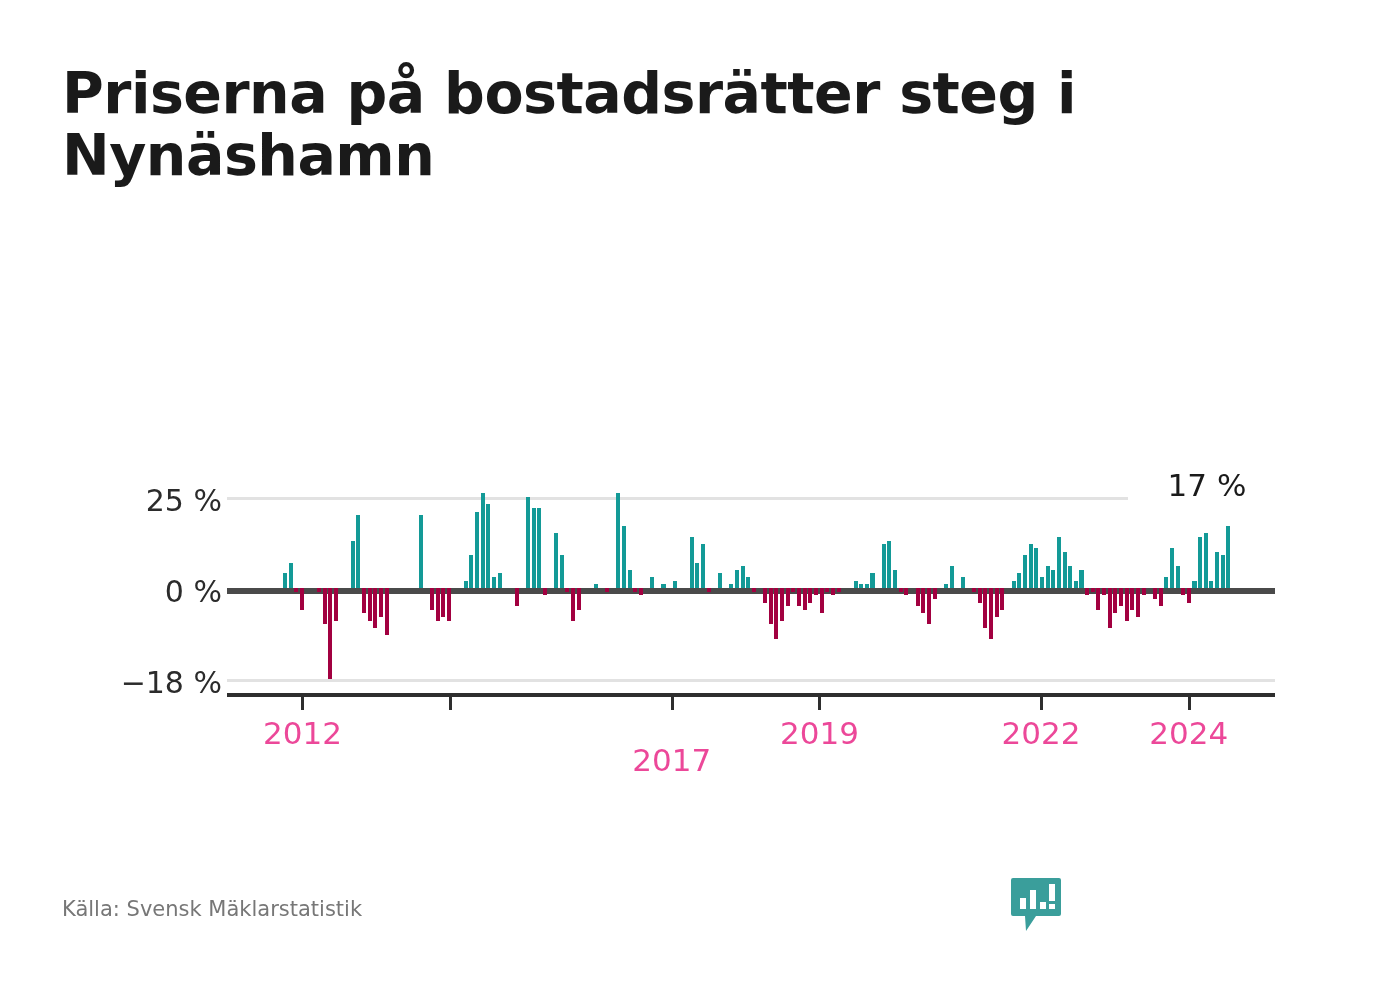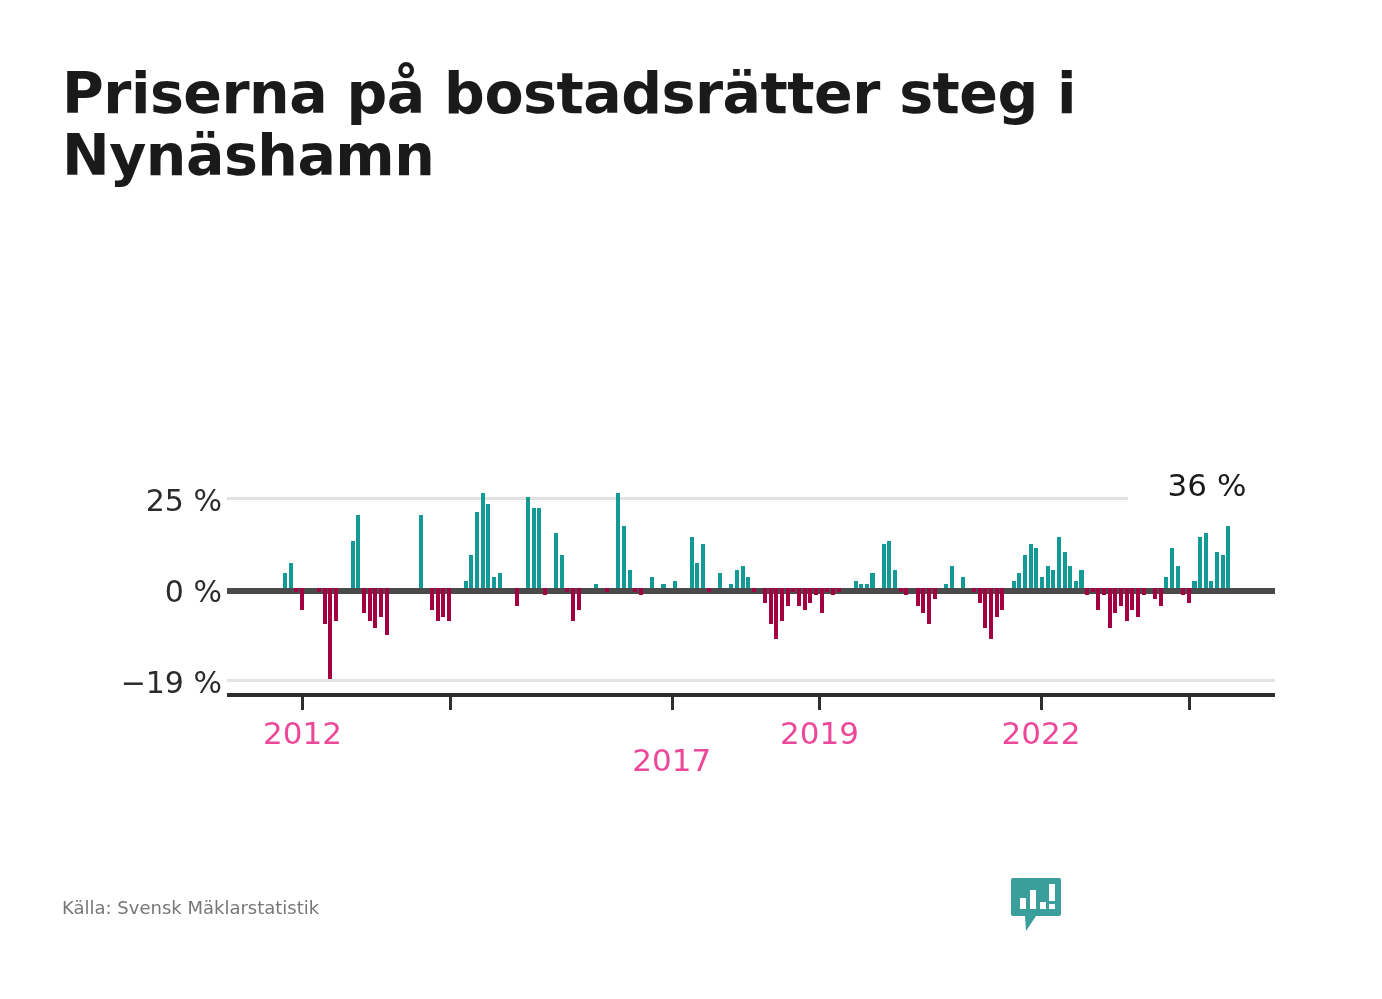--- a/index.html
+++ b/index.html
@@ -43,44 +43,44 @@
 
   .xticks{position:absolute;left:0;top:238px;width:1382px;height:70px;}
   .tick{position:absolute;width:3px;height:17px;background:#2e2e2e;top:0;}
   .xlab{
     position:absolute;top:22px;width:160px;text-align:center;
     font-size:31px;color:#ec4899;
   }
 
   .source{
     position:absolute;left:62px;top:897px;
-    font-size:18px;color:#777777;
+    font-size:21px;color:#777777;
   }
   .logo{position:absolute;left:1010px;top:876px;display:flex;align-items:center;gap:14px;}
   .logo-mark{width:52px;height:58px;position:relative;}
   .logo-text{font-size:43px;font-weight:700;color:#3a9e9b;letter-spacing:-0.5px;}
 </style>
 </head>
 <body>
 
 <div class="page">
 
   <div class="title">Priserna på bostadsrätter steg i Nynäshamn</div>
 
   <div class="chart">
     <div class="gridline" style="top:42px;"></div>
     <div class="zeroline" style="top:133px;"></div>
     <div class="gridline" style="top:224px;"></div>
     <div class="axisline" style="top:238px;"></div>
 
     <div class="ylabel" style="top:28px;">25 %</div>
     <div class="ylabel" style="top:119px;">0 %</div>
-    <div class="ylabel" style="top:210px;">−19 %</div>
-
-    <div class="annotation">36 %</div>
+    <div class="ylabel" style="top:210px;">−18 %</div>
+
+    <div class="annotation">17 %</div>
 
     <div class="plot" id="plot">
         <div class="bar pos" style="left: 0px; width: 4.04881px; top: 76.44px; height: 14.56px;"></div>
         <div class="bar pos" style="left: 5.64881px; width: 4.04881px; top: 65.52px; height: 25.48px;"></div>
         <div class="bar neg" style="left: 11.2976px; width: 4.04881px; top: 91px; height: 3.64px;"></div>
         <div class="bar neg" style="left: 16.9464px; width: 4.04881px; top: 91px; height: 21.84px;"></div>
         <div class="bar neg" style="left: 33.8929px; width: 4.04881px; top: 91px; height: 3.64px;"></div>
         <div class="bar neg" style="left: 39.5417px; width: 4.04881px; top: 91px; height: 36.4px;"></div>
         <div class="bar neg" style="left: 45.1905px; width: 4.04881px; top: 91px; height: 91px;"></div>
         <div class="bar neg" style="left: 50.8393px; width: 4.04881px; top: 91px; height: 32.76px;"></div>
@@ -213,20 +213,21 @@
         <div class="tick" style="left: 301.463px;"></div>
         <div class="xlab" style="left: 222.463px;">2012</div>
         <div class="tick" style="left: 449.167px;"></div>
         <div class="tick" style="left: 670.724px;"></div>
         <div class="xlab" style="left: 591.724px; margin-top: 27px;">2017</div>
         <div class="tick" style="left: 818.428px;"></div>
         <div class="xlab" style="left: 739.428px;">2019</div>
         <div class="tick" style="left: 1039.98px;"></div>
         <div class="xlab" style="left: 960.984px;">2022</div>
         <div class="tick" style="left: 1187.69px;"></div>
+        <div class="xlab" style="left: 1108.69px;">2024</div>
       </div>
   </div>
 
   <div class="source">Källa: Svensk Mäklarstatistik</div>
 
   <div class="logo">
     <span class="logo-mark">
       <svg width="52" height="58" viewBox="0 0 52 58">
         <path d="M3 2 H49 A2 2 0 0 1 51 4 V38 A2 2 0 0 1 49 40 H26 L16 55 L15 40 H3 A2 2 0 0 1 1 38 V4 A2 2 0 0 1 3 2 Z" fill="#3a9e9b"></path>
         <rect x="10" y="22" width="6" height="11" fill="#ffffff"></rect>

